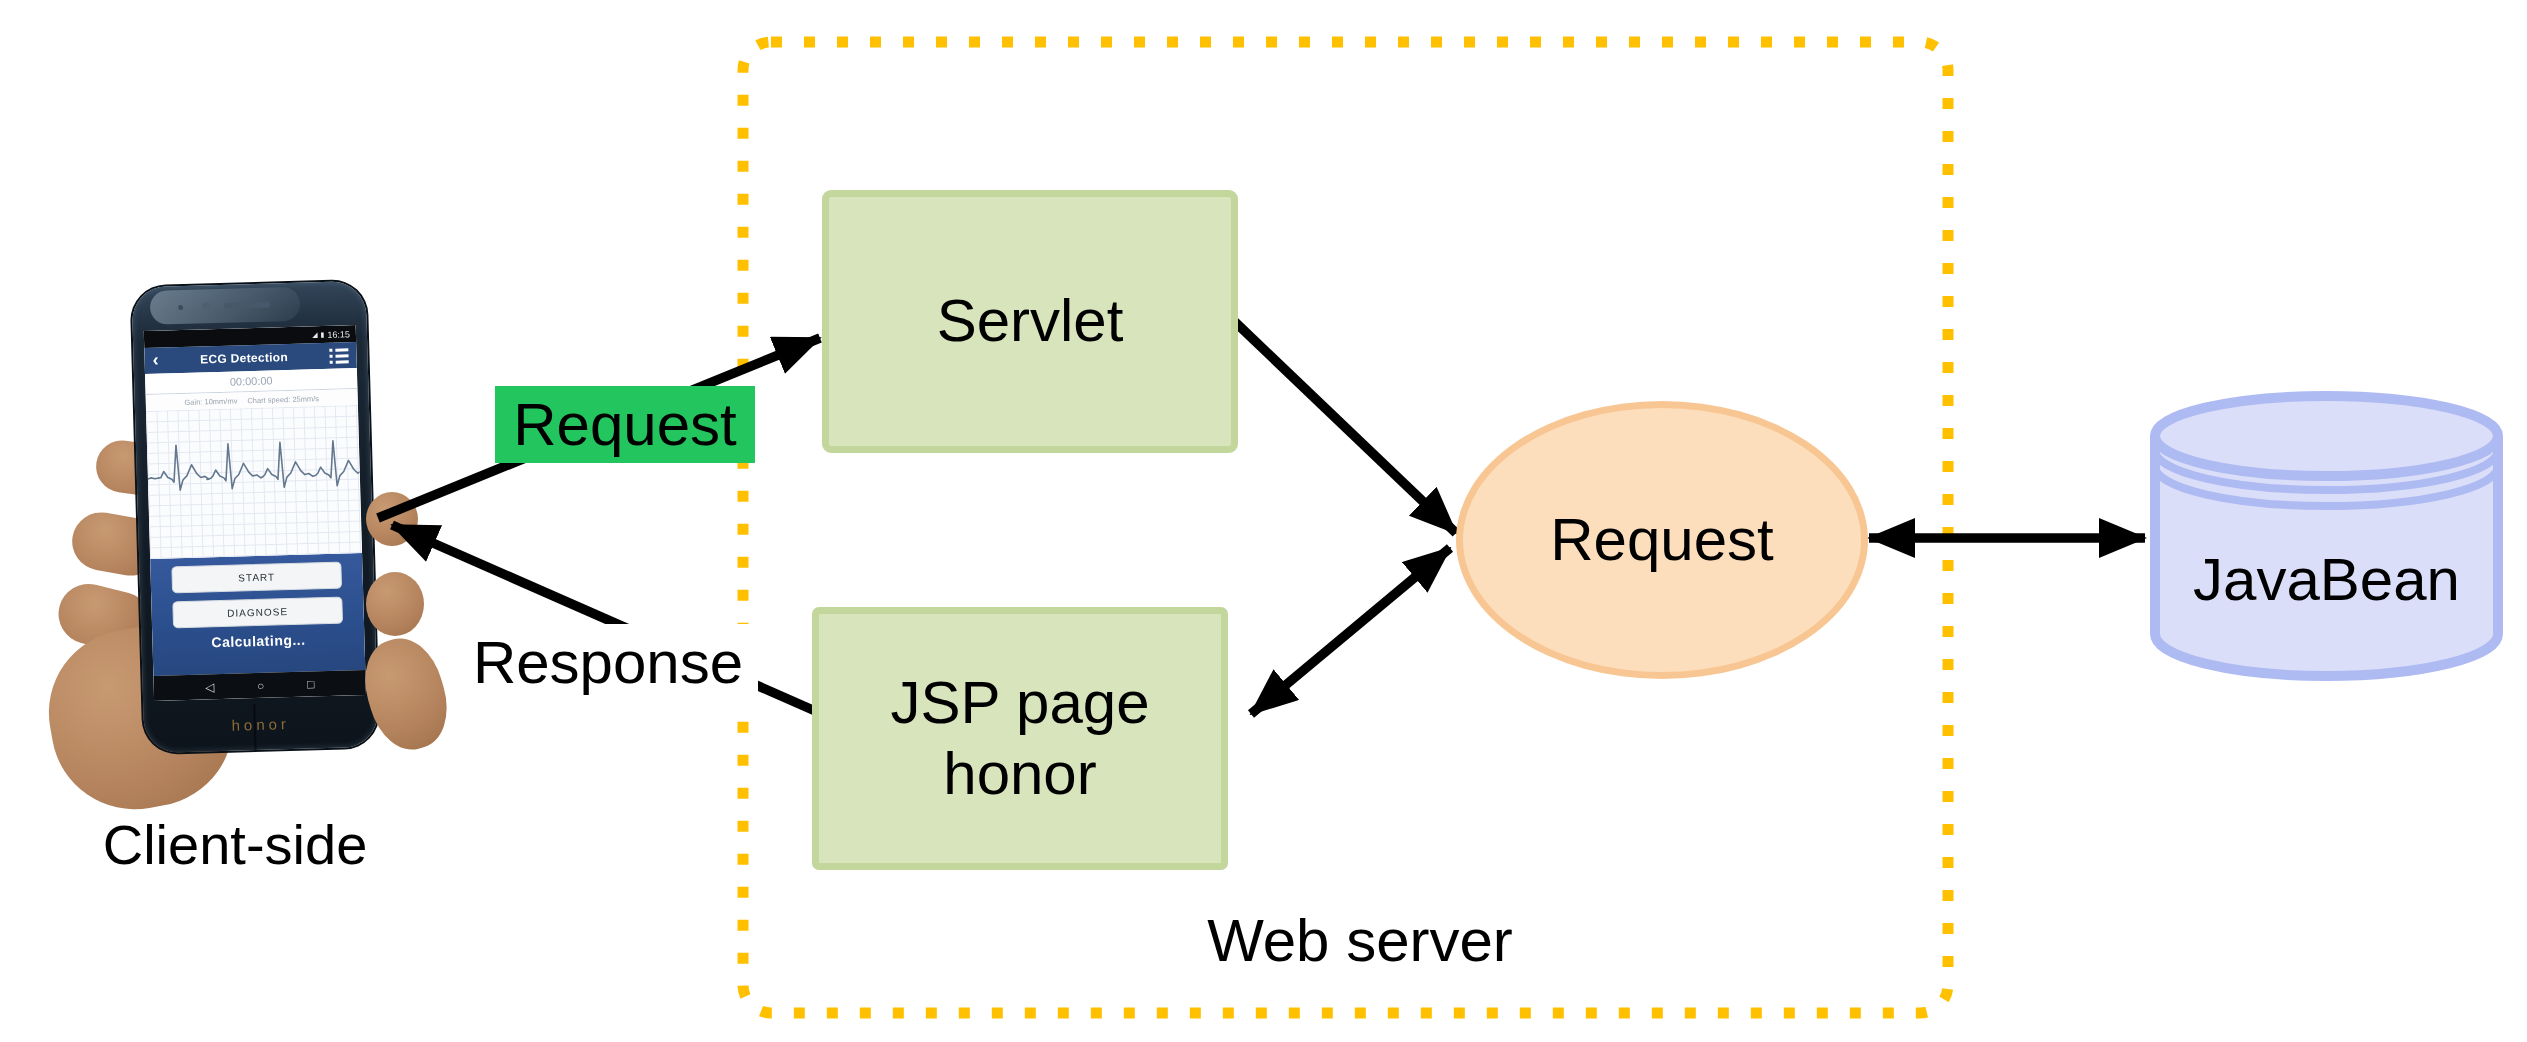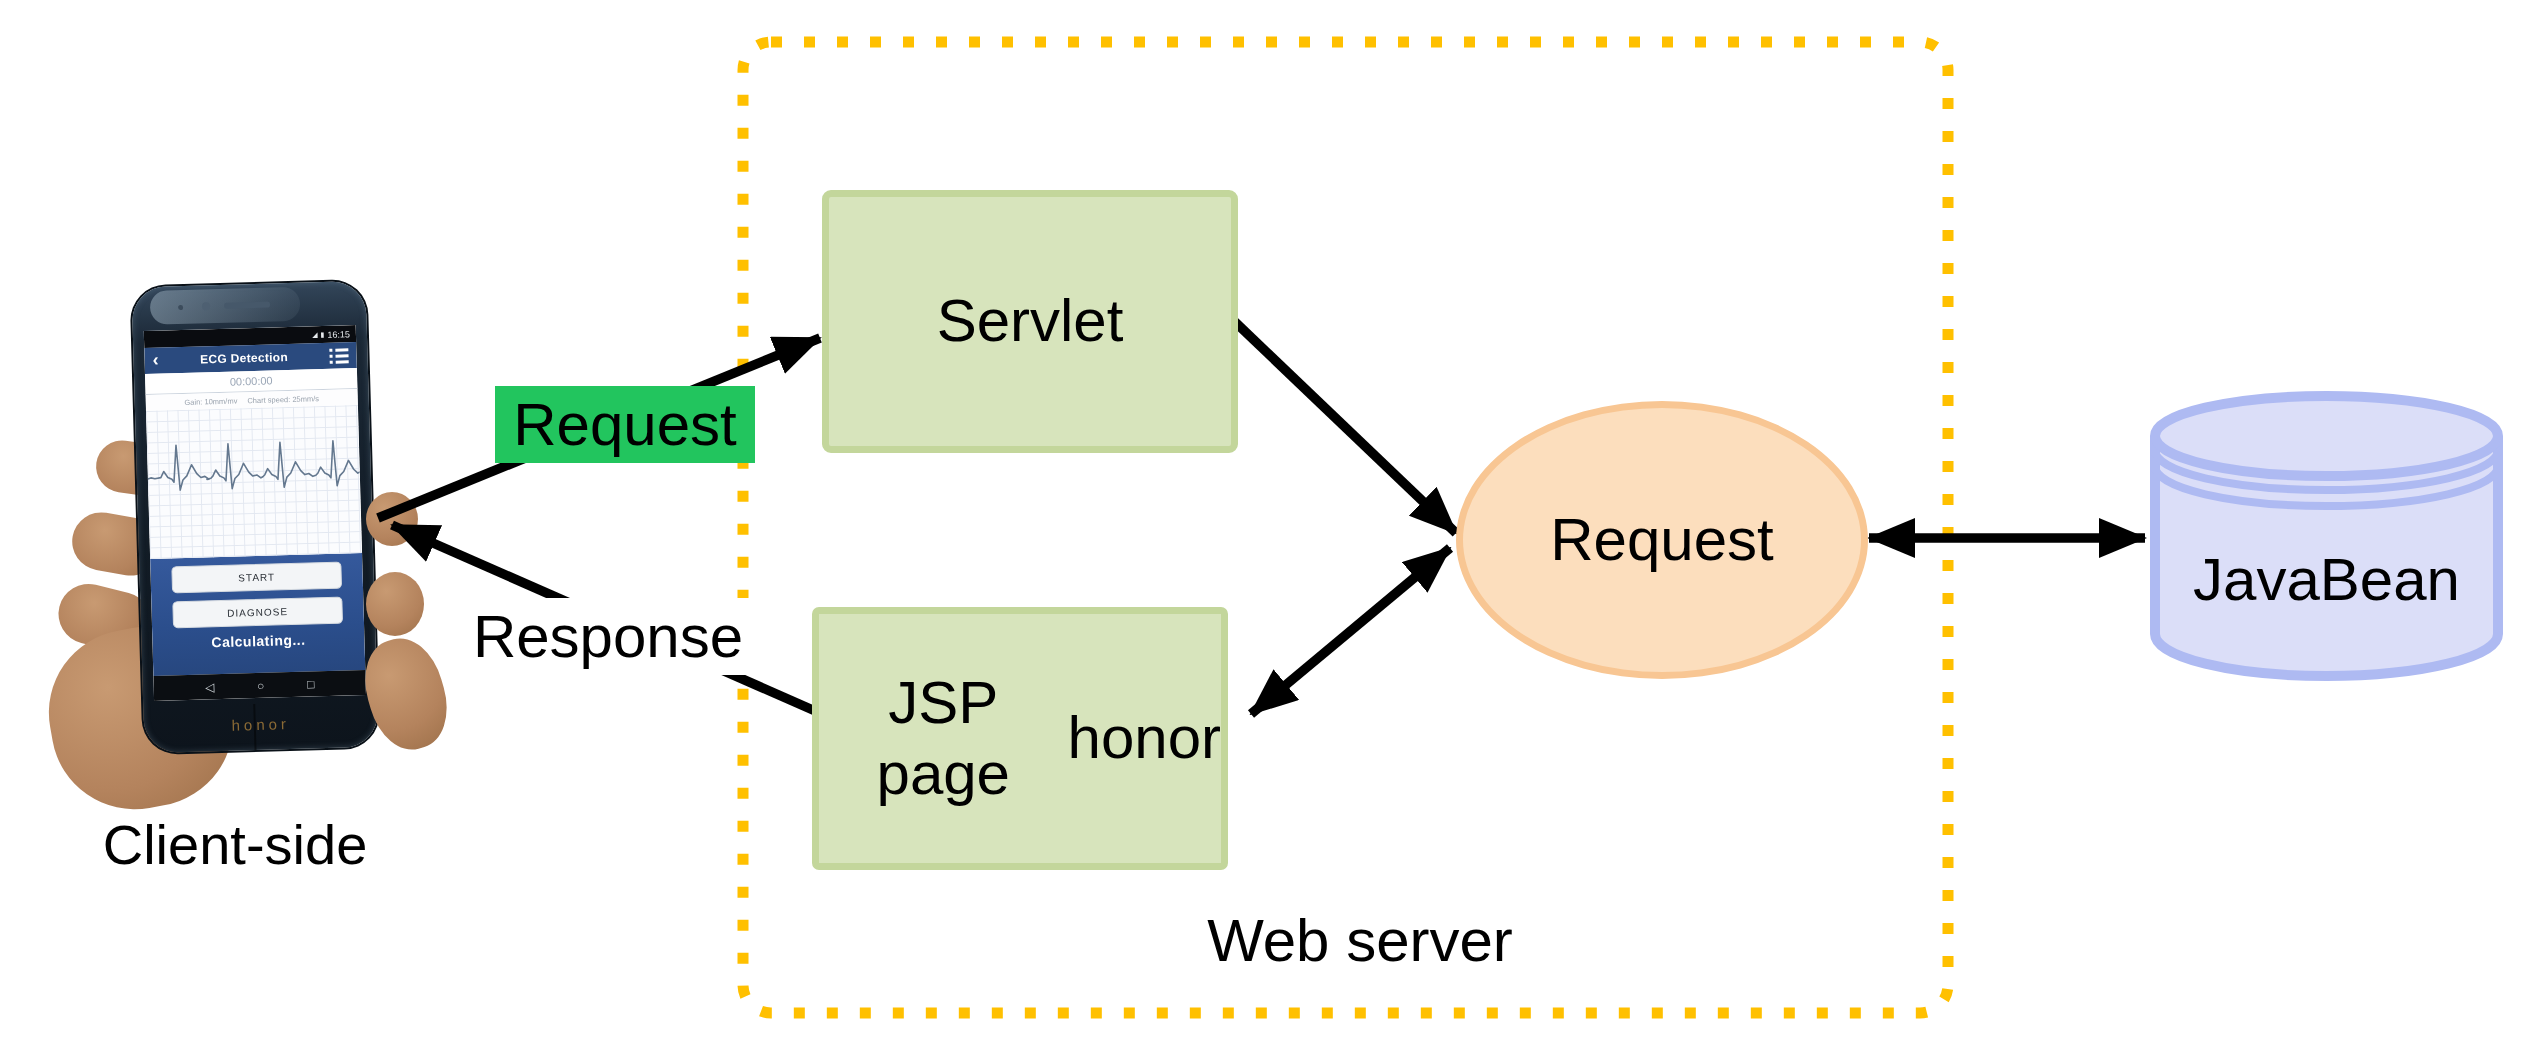--- a/index.html
+++ b/index.html
@@ -1,34 +1,34 @@
 <!DOCTYPE html>
 <html><head>
 <meta charset="utf-8">
 <style>
   html,body{margin:0;padding:0;background:#ffffff;}
   .canvas{position:relative;width:2527px;height:1042px;background:#ffffff;overflow:hidden;
           font-family:"Liberation Sans",sans-serif;color:#000;}
 
   
-  .node{position:absolute;display:flex;flex-direction:row;align-items:center;justify-content:center;
+  .node{position:absolute;display:flex;flex-direction:column;align-items:center;justify-content:center;
         text-align:center;font-size:60px;line-height:1.18;z-index:6;}
   .greenbox{width:402px;height:249px;background:#d7e4bc;border:7px solid #c3d69b;border-radius:9px;}
   #servlet{left:822px;top:190px;}
   #jsp{left:812px;top:607px;border-radius:7px;}
   .ellipse{left:1456px;top:401px;width:398px;height:264px;background:#fcdebd;
            border:7px solid #f8c693;border-radius:50%;}
   .dbwrap{position:absolute;left:2148px;top:390px;width:357px;height:292px;z-index:6;}
   .dbwrap .dblabel{position:absolute;left:0;top:155px;width:100%;text-align:center;font-size:60px;}
 
   
   .lbl{position:absolute;z-index:7;font-size:60px;text-align:center;}
   #lbl-client{left:30px;top:812px;width:410px;font-size:56px;}
   #lbl-request{left:495px;top:386px;width:240px;background:#22c55e;padding:4px 10px;}
-  #lbl-response{left:458px;top:598px;width:280px;background:#fff;padding:4px 10px;}
+  #lbl-response{left:458px;top:624px;width:280px;background:#fff;padding:4px 10px;}
   #lbl-webserver{left:1160px;top:906px;width:400px;text-align:center;}
 
   
   svg.overlay{position:absolute;left:0;top:0;z-index:5;}
 
   
   .photo{position:absolute;left:0;top:0;z-index:1;}
   .blob{position:absolute;background:radial-gradient(circle at 35% 30%,#c89a72,#b4835d 60%,#9d7049);}
   .blob.back{z-index:1;}
   .blob.front{z-index:3;}

